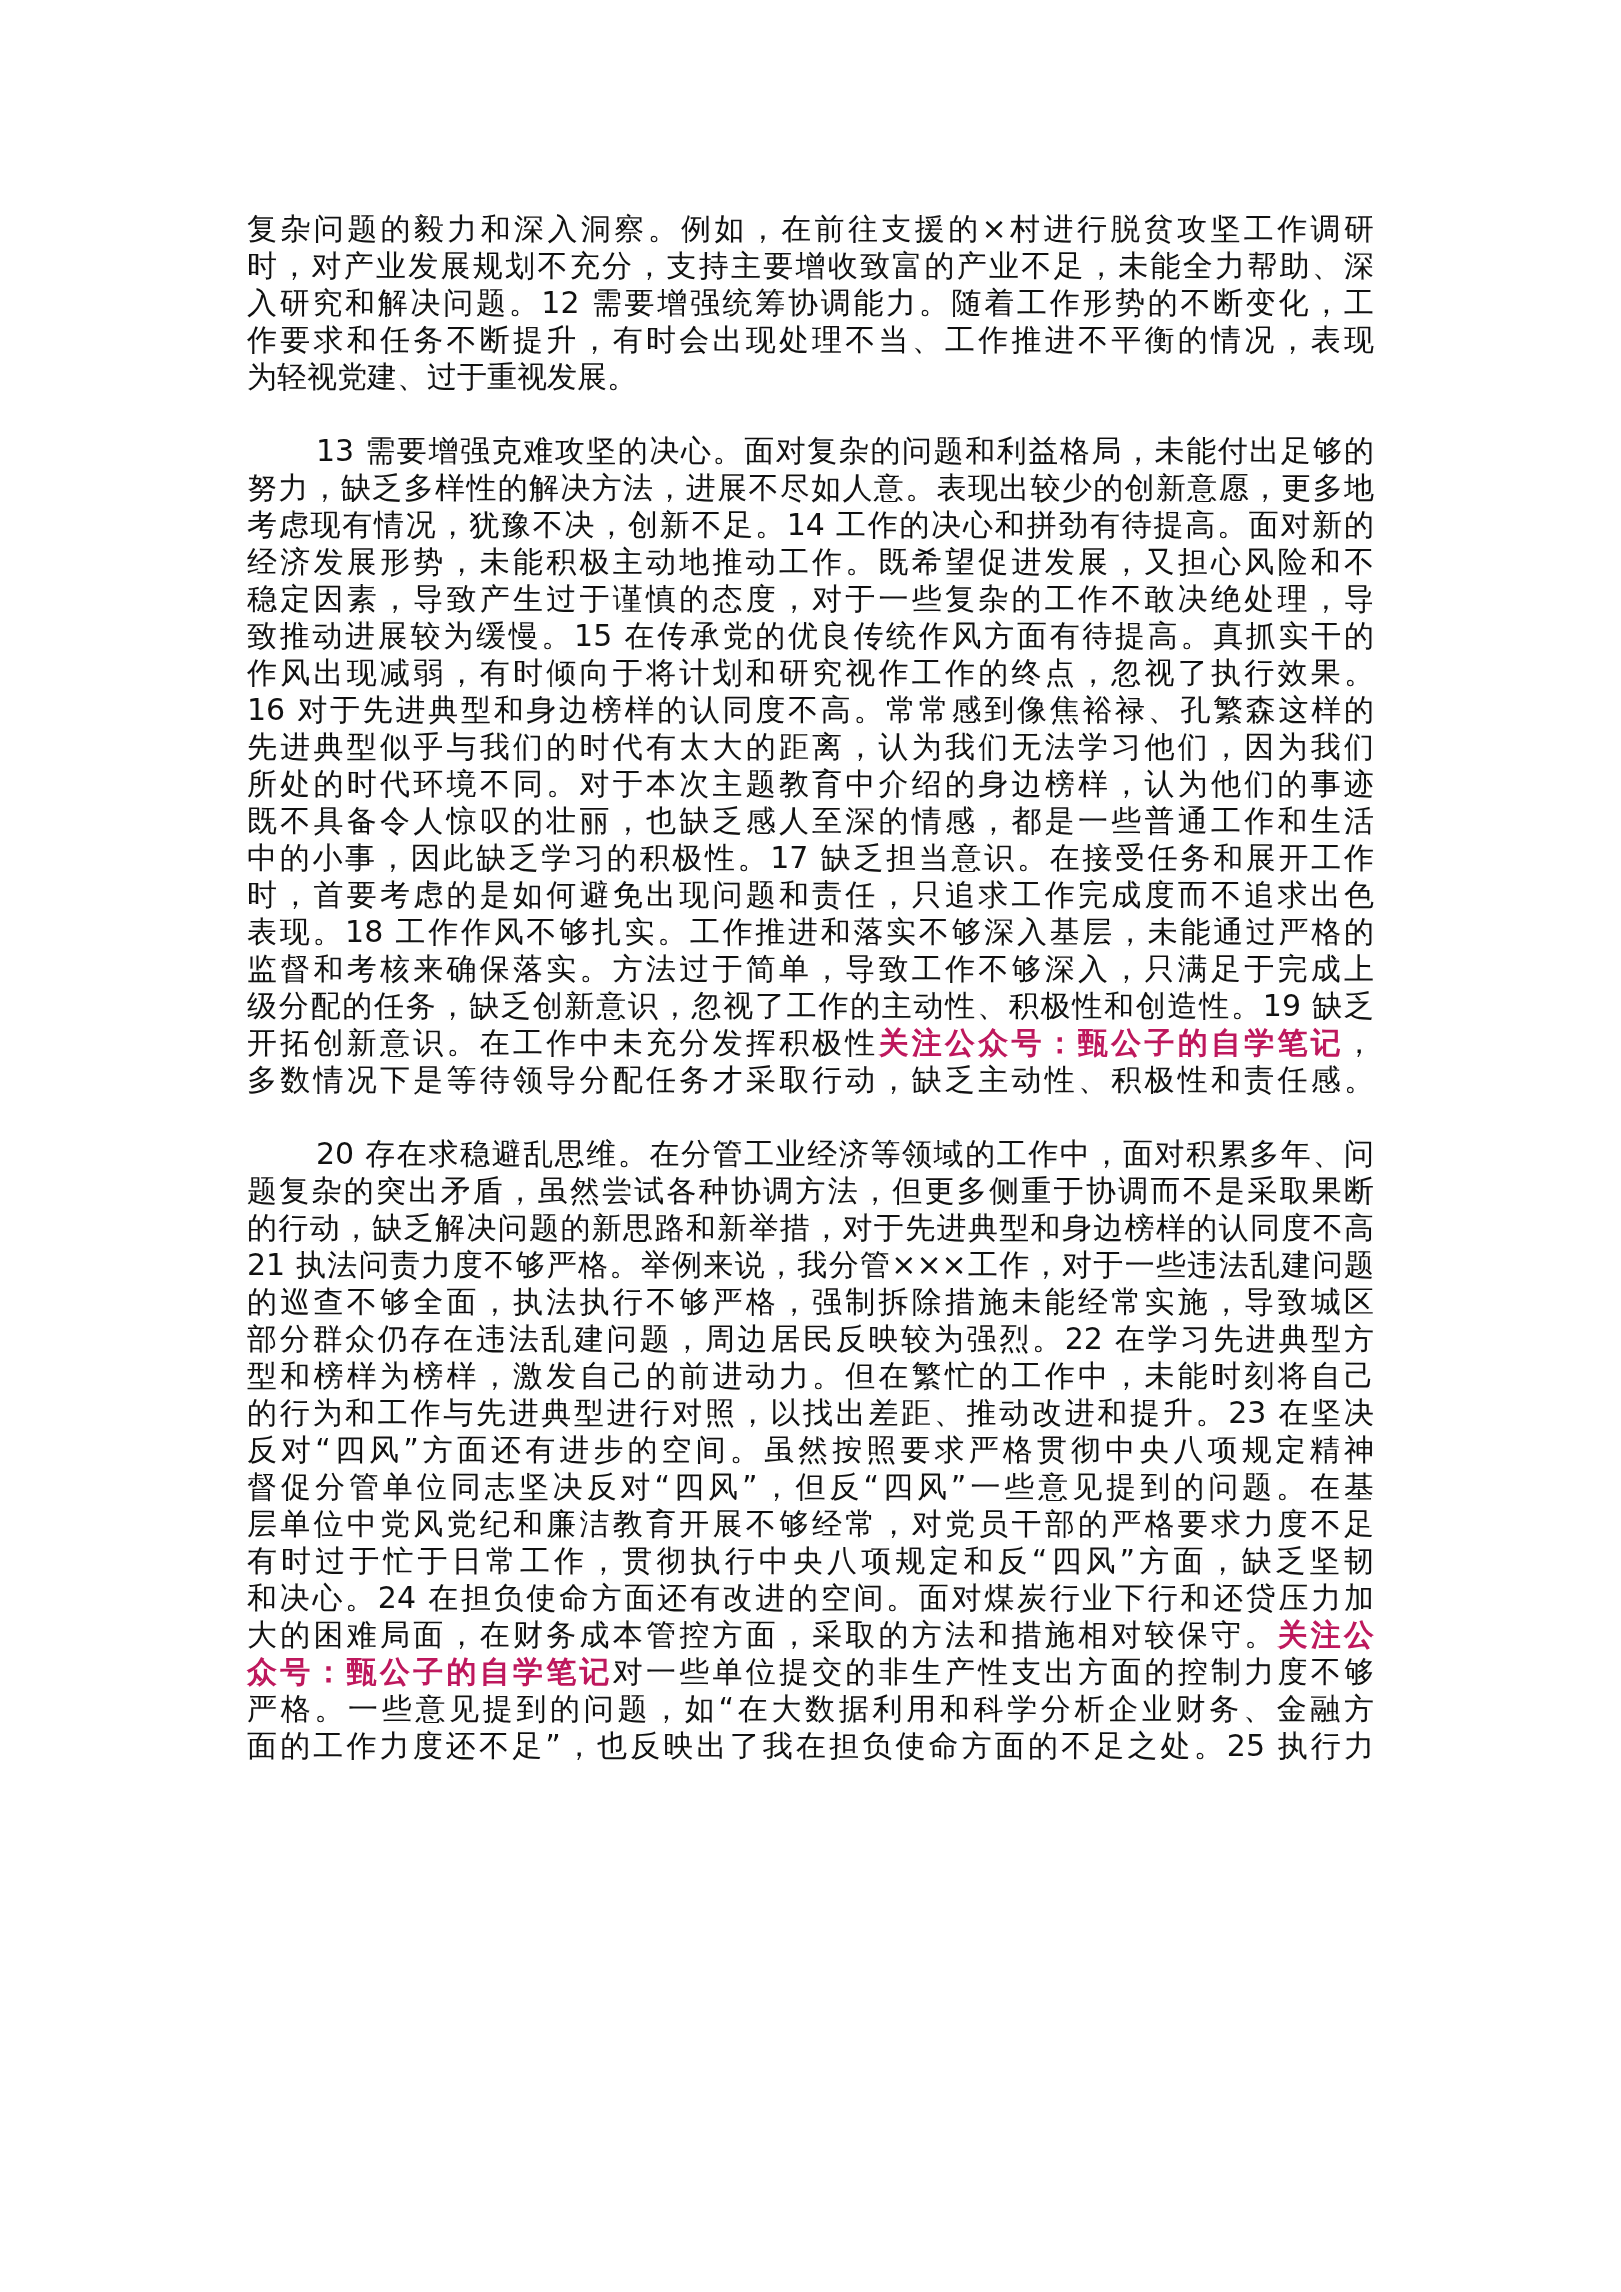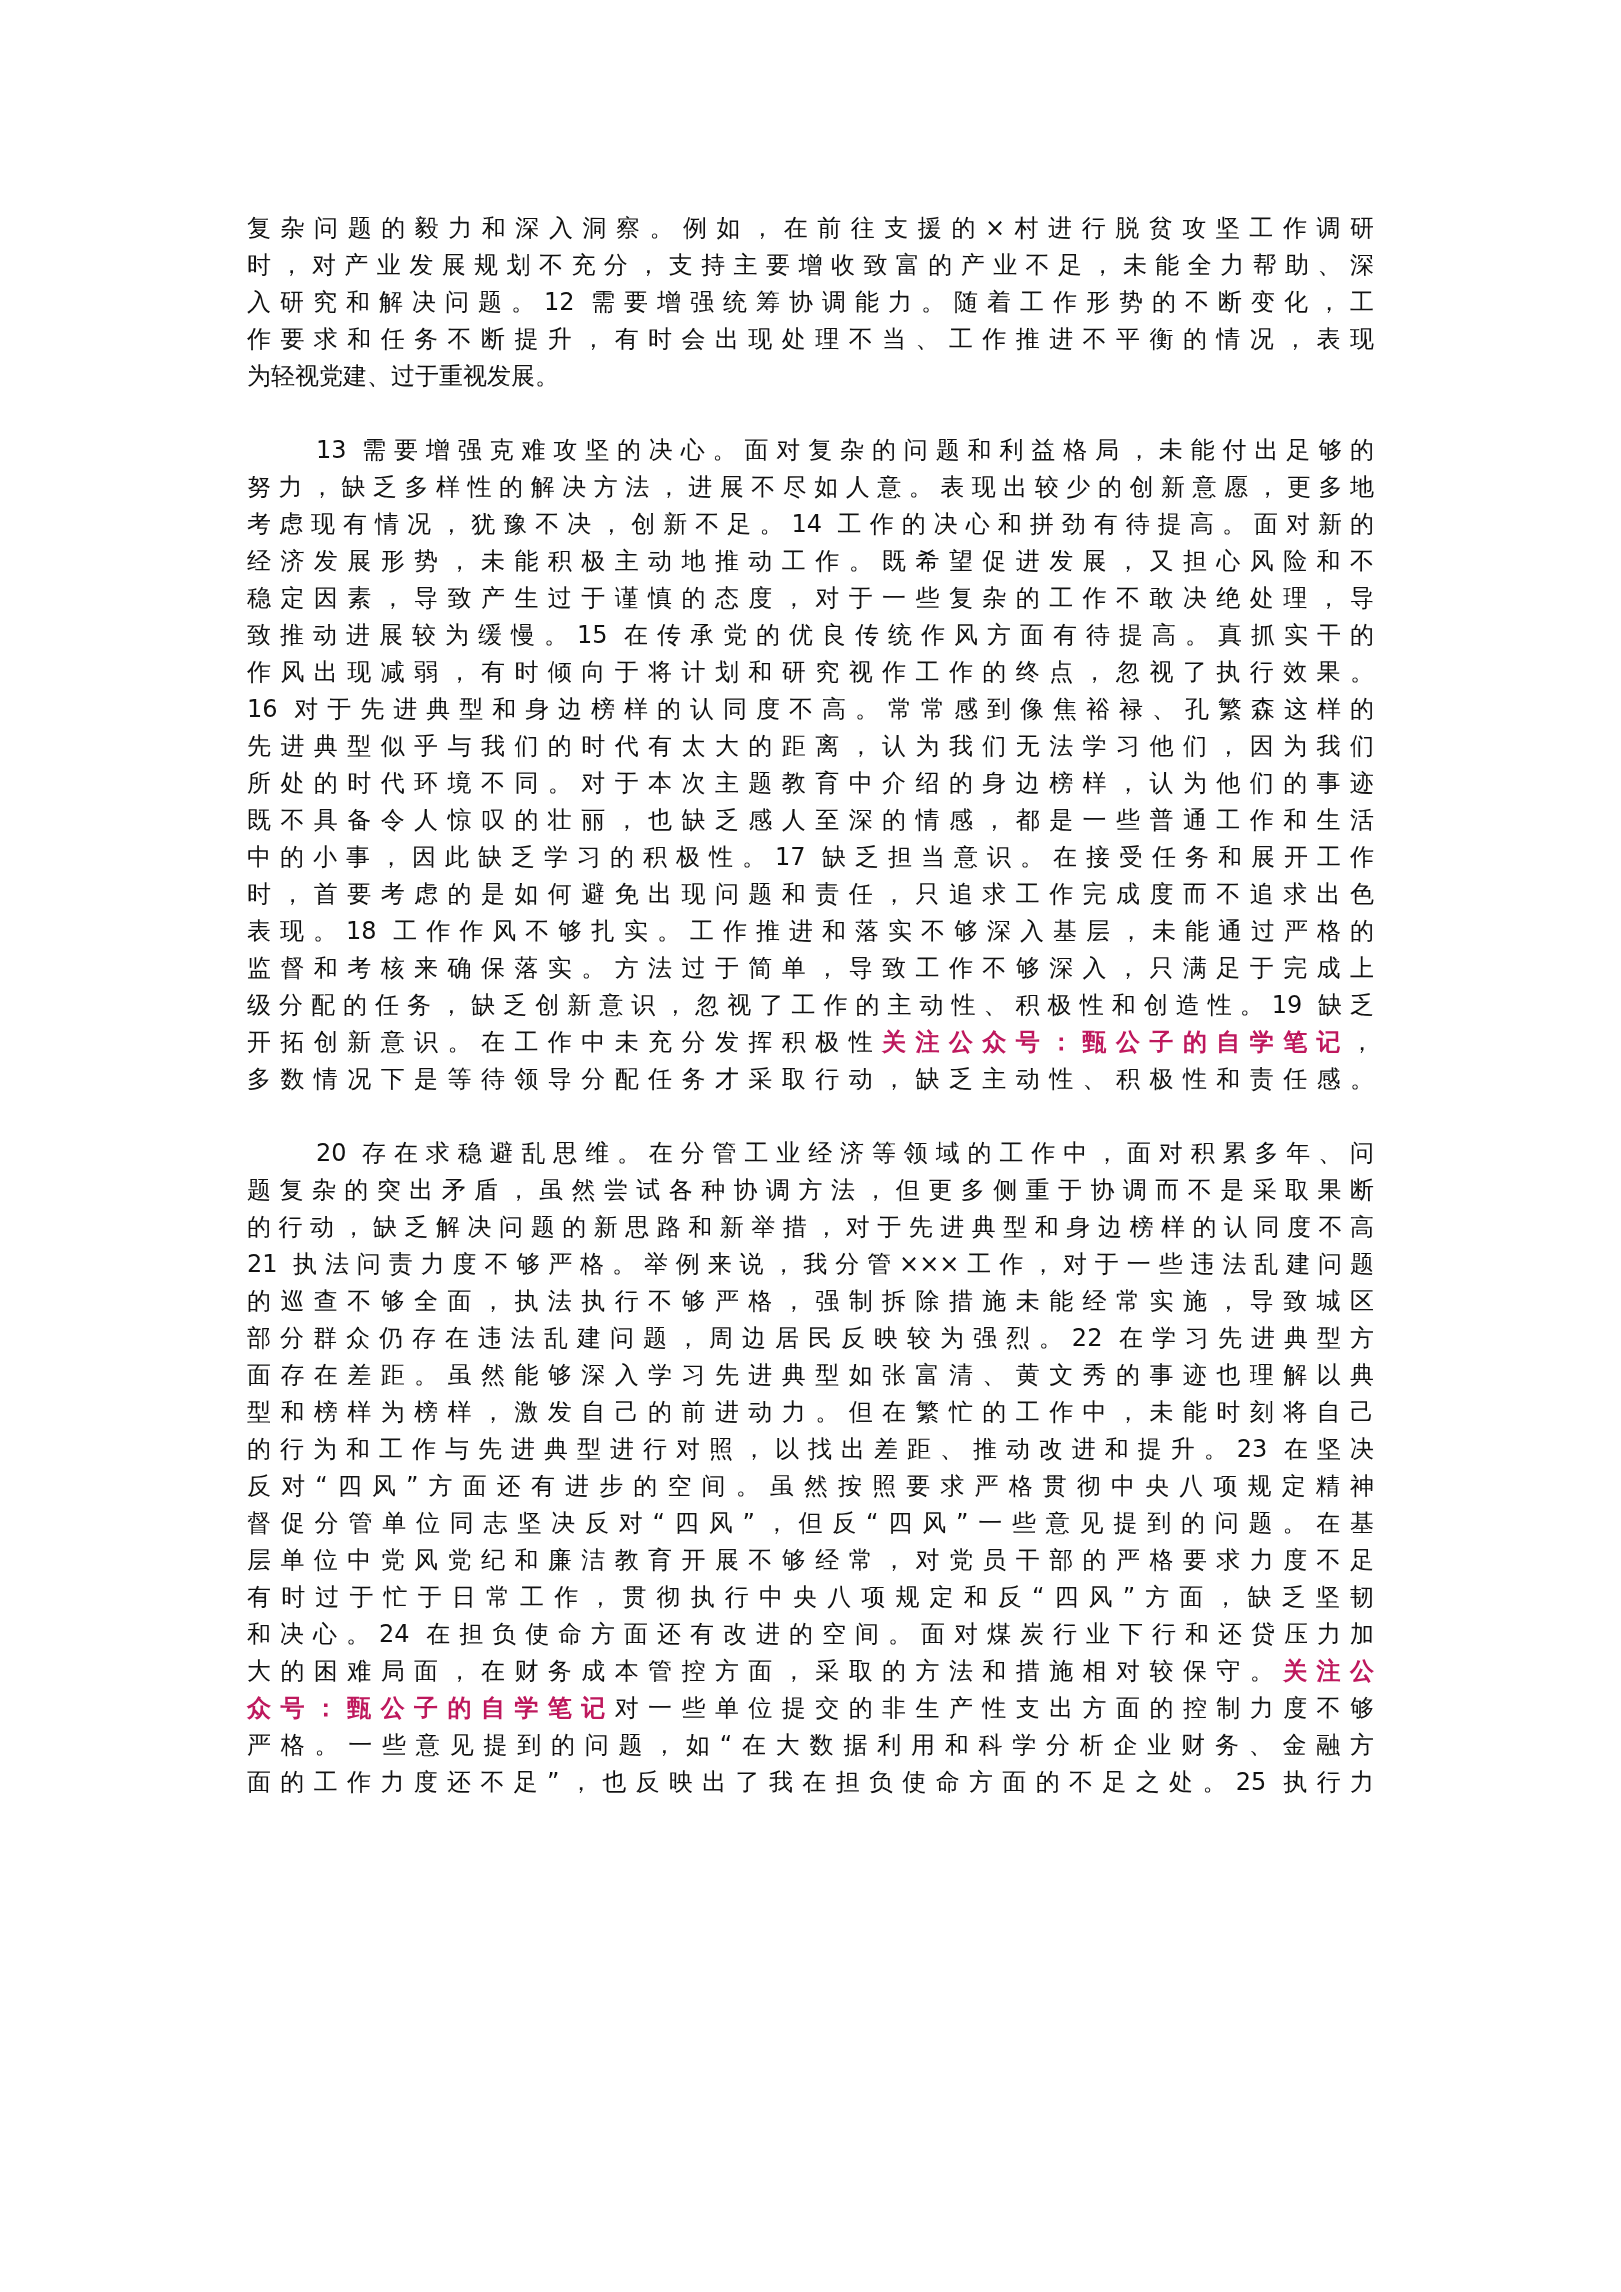--- a/index.html
+++ b/index.html
@@ -21,21 +21,21 @@
       top: 210px;
       width: 1127px;
     }
     .paragraph {
       margin: 0;
     }
     .line {
       display: block;
       height: 37px;
       line-height: 37px;
-      font-size: 24px;
+      font-size: 30px;
       white-space: nowrap;
       text-align: justify;
       text-align-last: justify;
       letter-spacing: 0px;
     }
     .line.last {
       text-align-last: left;
     }
     .line.indent {
       padding-left: 69px;
@@ -81,21 +81,20 @@
       <div class="line"><span>多数情况下是等待领导分配任务才采取行动，缺乏主动性、积极性和责任感。</span></div>
     </div>
     <div class="gap"></div>
     <div class="paragraph">
       <div class="line indent"><span>20 存在求稳避乱思维。在分管工业经济等领域的工作中，面对积累多年、问</span></div>
       <div class="line"><span>题复杂的突出矛盾，虽然尝试各种协调方法，但更多侧重于协调而不是采取果断</span></div>
       <div class="line"><span>的行动，缺乏解决问题的新思路和新举措，对于先进典型和身边榜样的认同度不高</span></div>
       <div class="line"><span>21 执法问责力度不够严格。举例来说，我分管×××工作，对于一些违法乱建问题</span></div>
       <div class="line"><span>的巡查不够全面，执法执行不够严格，强制拆除措施未能经常实施，导致城区</span></div>
       <div class="line"><span>部分群众仍存在违法乱建问题，周边居民反映较为强烈。22 在学习先进典型方</span></div>
-      <div class="line"><span>面存在差距。虽然能够深入学习先进典型如张富清、黄文秀的事迹也理解以典</span></div>
       <div class="line"><span>型和榜样为榜样，激发自己的前进动力。但在繁忙的工作中，未能时刻将自己</span></div>
       <div class="line"><span>的行为和工作与先进典型进行对照，以找出差距、推动改进和提升。23 在坚决</span></div>
       <div class="line"><span>反对“四风”方面还有进步的空间。虽然按照要求严格贯彻中央八项规定精神</span></div>
       <div class="line"><span>督促分管单位同志坚决反对“四风”，但反“四风”一些意见提到的问题。在基</span></div>
       <div class="line"><span>层单位中党风党纪和廉洁教育开展不够经常，对党员干部的严格要求力度不足</span></div>
       <div class="line"><span>有时过于忙于日常工作，贯彻执行中央八项规定和反“四风”方面，缺乏坚韧</span></div>
       <div class="line"><span>和决心。24 在担负使命方面还有改进的空间。面对煤炭行业下行和还贷压力加</span></div>
       <div class="line"><span>大的困难局面，在财务成本管控方面，采取的方法和措施相对较保守。</span><span class="bold">关注公</span></div>
       <div class="line"><span class="bold">众号：甄公子的自学笔记</span><span>对一些单位提交的非生产性支出方面的控制力度不够</span></div>
       <div class="line"><span>严格。一些意见提到的问题，如“在大数据利用和科学分析企业财务、金融方</span></div>

